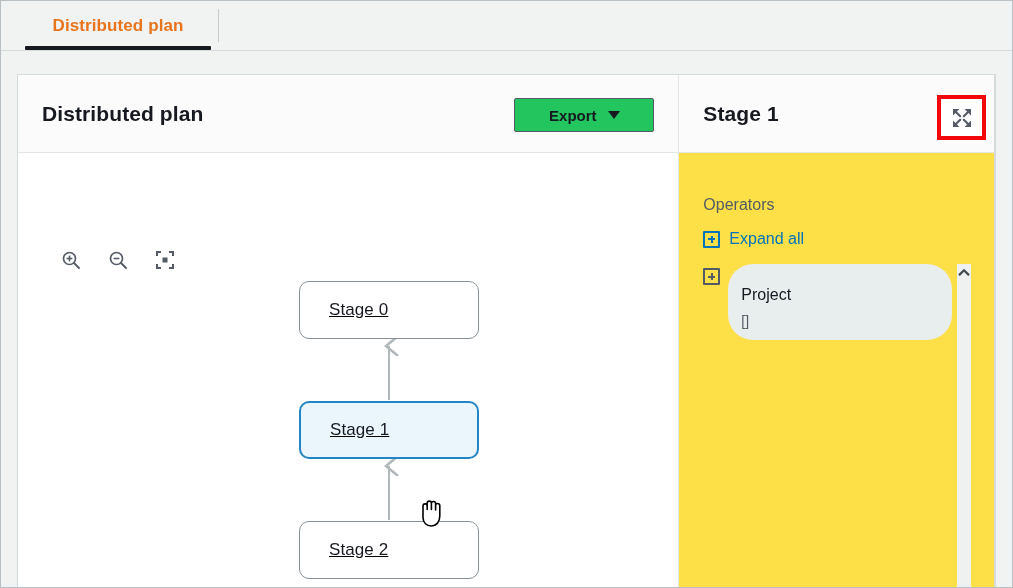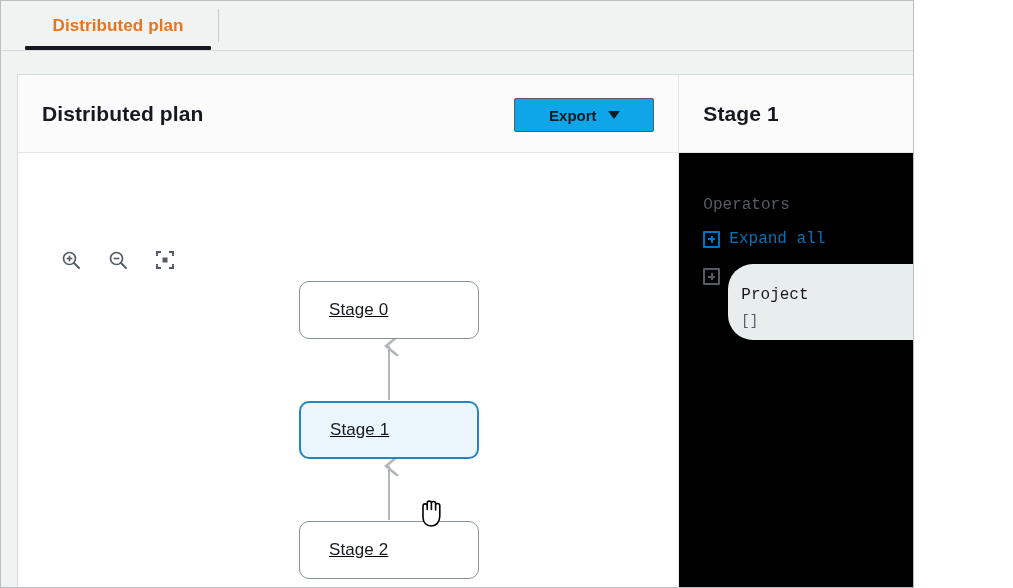--- a/index.html
+++ b/index.html
@@ -7,21 +7,21 @@
   html, body {
     width: 1013px;
     height: 588px;
     overflow: hidden;
     font-family: "Liberation Sans", sans-serif;
     background: #ffffff;
   }
 
   #app {
     position: relative;
-    width: 914px;
+    width: 1013px;
     height: 588px;
     background: #f1f3f3;
     border: 1px solid #b9c0c4;
     overflow: hidden;
   }
 
   
   .tabbar {
     position: absolute;
     left: 0; top: 0;
@@ -108,21 +108,21 @@
     color: #16191f;
     letter-spacing: .1px;
   }
   .export-btn {
     position: absolute;
     right: 24px; top: 23px;
     width: 140px;
     height: 34px;
     border: 1px solid #545b64;
     border-radius: 2px;
-    background: #0ea5e9;
+    background: #22c55e;
     color: #16191f;
     font-size: 15px;
     font-weight: bold;
     font-family: "Liberation Sans", sans-serif;
     display: flex;
     align-items: center;
     justify-content: center;
     gap: 11px;
     cursor: pointer;
   }
@@ -228,22 +228,21 @@
     border: 4px solid #f2080c;
     background: #ffffff;
     display: flex;
     align-items: center;
     justify-content: center;
     cursor: pointer;
   }
   .detail-body {
     position: relative;
     height: 434px;
-    background: #000000;
-    font-family: Liberation Mono, monospace;
+    background: #fde047;
   }
   .operators-label {
     position: absolute;
     left: 24px; top: 43px;
     font-size: 16px;
     color: #545b64;
   }
   .expand-all-row {
     position: absolute;
     left: 24px; top: 77px;

